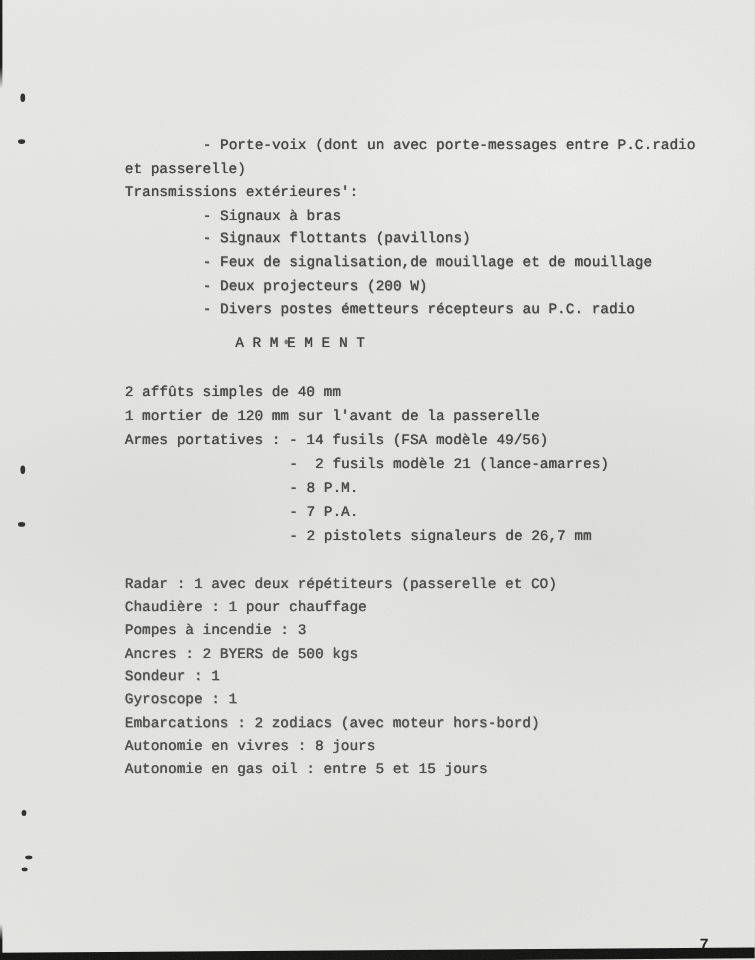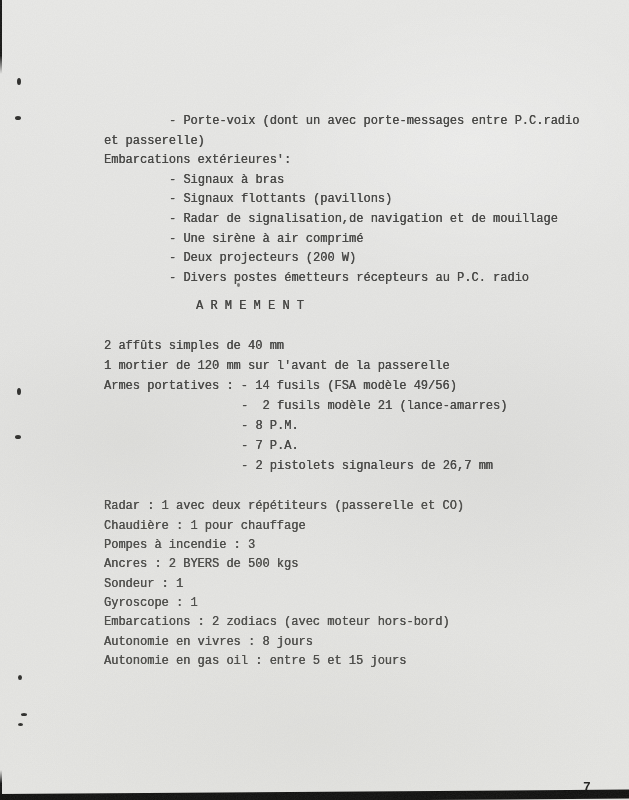--- a/index.html
+++ b/index.html
@@ -105,25 +105,24 @@
 <body>
 
 <div class="page">
 
   <div class="content">
 
     <div class="sec sec1">
 
     <div class="line ind1">- Porte-voix (dont un avec porte-messages entre P.C.radio</div>
         <div class="line ind0">et passerelle)</div>
-        <div class="line ind0">Embarcations extérieures':</div>
+        <div class="line ind0">Transmissions extérieures':</div>
         <div class="line ind1">- Signaux à bras</div>
         <div class="line ind1">- Signaux flottants (pavillons)</div>
-        <div class="line ind1">- Radar de signalisation,de navigation et de mouillage</div>
-        <div class="line ind1">- Une sirène à air comprimé</div>
+        <div class="line ind1">- Feux de signalisation,de mouillage et de mouillage</div>
         <div class="line ind1">- Deux projecteurs (200 W)</div>
         <div class="line ind1">- Divers postes émetteurs récepteurs au P.C. radio</div>
       </div>
 
     <div class="heading">A R M E M E N T</div>
 
     <div class="sec sec2">
 
     <div class="line ind0">2 affûts simples de 40 mm</div>
         <div class="line ind0">1 mortier de 120 mm sur l'avant de la passerelle</div>

